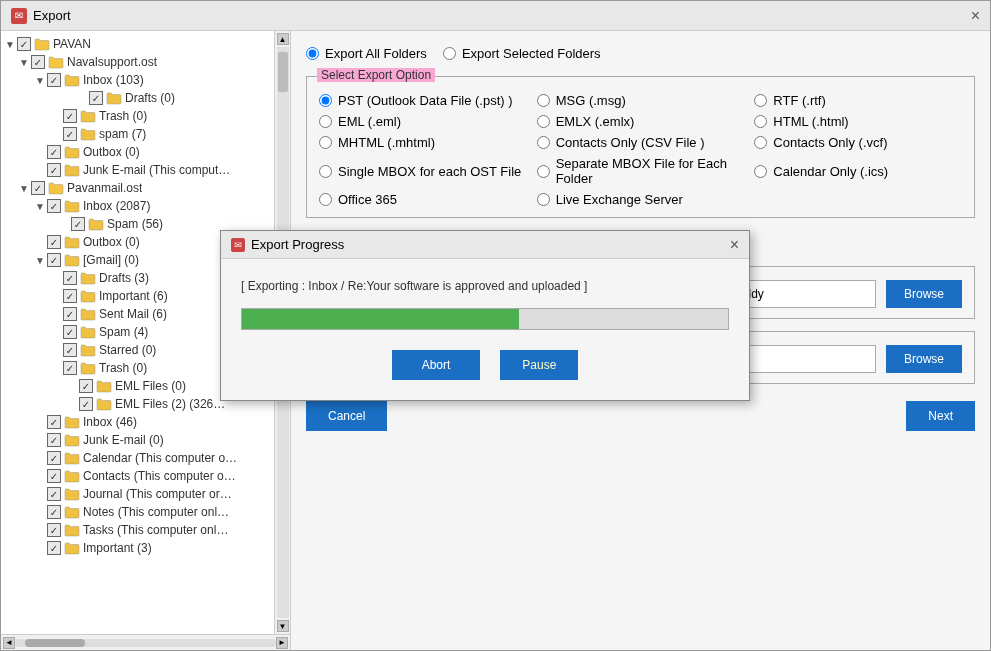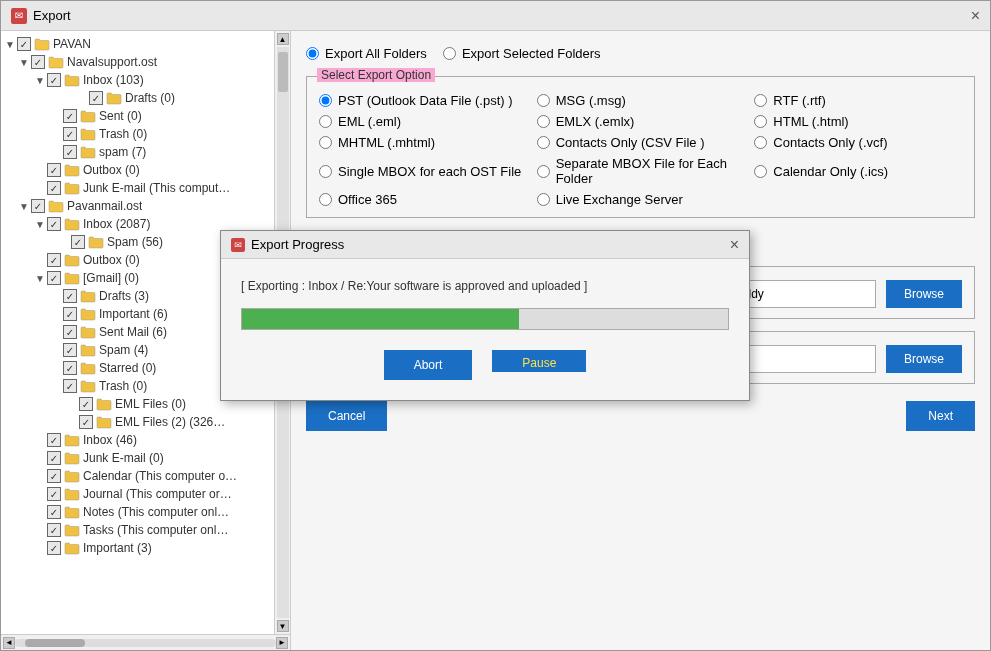--- a/index.html
+++ b/index.html
@@ -267,26 +267,26 @@
       background: #1a6fc4;
       color: white;
       border: none;
       padding: 6px 30px;
       cursor: pointer;
       font-size: 12px;
       height: 30px;
     }
     .btn-pause {
       background: #1a6fc4;
-      color: #fde047;
+      color: #fef9c3;
       border: none;
-      padding: 6px 30px;
+      padding: 6px 22px;
       cursor: pointer;
       font-size: 12px;
-      height: 22px;
+      height: 30px;
     }
 
     .expand-arrow {
       font-size: 10px;
       color: #555;
       margin-right: 2px;
       width: 10px;
       flex-shrink: 0;
     }
 
@@ -368,30 +368,20 @@
                 <span class="tree-label">Drafts (0)</span>
               </div>
               <div class="tree-item" style="padding-left: 50px;">
                 <span class="expand-arrow"></span>
                 <div class="checkbox checked"></div>
                 <div class="folder-icon">
                   <svg viewBox="0 0 16 14" xmlns="http://www.w3.org/2000/svg">
       <path d="M1 3 Q1 2 2 2 L5 2 L6.5 3.5 L14 3.5 Q15 3.5 15 4.5 L15 12 Q15 13 14 13 L2 13 Q1 13 1 12 Z" fill="#f0c040" stroke="#999" stroke-width="0.5"></path>
     </svg>
                 </div>
-                <span class="tree-label">Sent (0)</span>
-              </div>
-              <div class="tree-item" style="padding-left: 50px;">
-                <span class="expand-arrow"></span>
-                <div class="checkbox checked"></div>
-                <div class="folder-icon">
-                  <svg viewBox="0 0 16 14" xmlns="http://www.w3.org/2000/svg">
-      <path d="M1 3 Q1 2 2 2 L5 2 L6.5 3.5 L14 3.5 Q15 3.5 15 4.5 L15 12 Q15 13 14 13 L2 13 Q1 13 1 12 Z" fill="#f0c040" stroke="#999" stroke-width="0.5"></path>
-    </svg>
-                </div>
                 <span class="tree-label">Trash (0)</span>
               </div>
               <div class="tree-item" style="padding-left: 50px;">
                 <span class="expand-arrow"></span>
                 <div class="checkbox checked"></div>
                 <div class="folder-icon">
                   <svg viewBox="0 0 16 14" xmlns="http://www.w3.org/2000/svg">
       <path d="M1 3 Q1 2 2 2 L5 2 L6.5 3.5 L14 3.5 Q15 3.5 15 4.5 L15 12 Q15 13 14 13 L2 13 Q1 13 1 12 Z" fill="#f0c040" stroke="#999" stroke-width="0.5"></path>
     </svg>
                 </div>
@@ -569,20 +559,30 @@
               </div>
               <div class="tree-item" style="padding-left: 34px;">
                 <span class="expand-arrow"></span>
                 <div class="checkbox checked"></div>
                 <div class="folder-icon">
                   <svg viewBox="0 0 16 14" xmlns="http://www.w3.org/2000/svg">
       <path d="M1 3 Q1 2 2 2 L5 2 L6.5 3.5 L14 3.5 Q15 3.5 15 4.5 L15 12 Q15 13 14 13 L2 13 Q1 13 1 12 Z" fill="#f0c040" stroke="#999" stroke-width="0.5"></path>
     </svg>
                 </div>
                 <span class="tree-label">Calendar (This computer o…</span>
+              </div>
+              <div class="tree-item" style="padding-left: 34px;">
+                <span class="expand-arrow"></span>
+                <div class="checkbox checked"></div>
+                <div class="folder-icon">
+                  <svg viewBox="0 0 16 14" xmlns="http://www.w3.org/2000/svg">
+      <path d="M1 3 Q1 2 2 2 L5 2 L6.5 3.5 L14 3.5 Q15 3.5 15 4.5 L15 12 Q15 13 14 13 L2 13 Q1 13 1 12 Z" fill="#f0c040" stroke="#999" stroke-width="0.5"></path>
+    </svg>
+                </div>
+                <span class="tree-label">Contacts (This computer o…</span>
               </div>
               <div class="tree-item" style="padding-left: 34px;">
                 <span class="expand-arrow"></span>
                 <div class="checkbox checked"></div>
                 <div class="folder-icon">
                   <svg viewBox="0 0 16 14" xmlns="http://www.w3.org/2000/svg">
       <path d="M1 3 Q1 2 2 2 L5 2 L6.5 3.5 L14 3.5 Q15 3.5 15 4.5 L15 12 Q15 13 14 13 L2 13 Q1 13 1 12 Z" fill="#f0c040" stroke="#999" stroke-width="0.5"></path>
     </svg>
                 </div>
                 <span class="tree-label">Journal (This computer or…</span>

